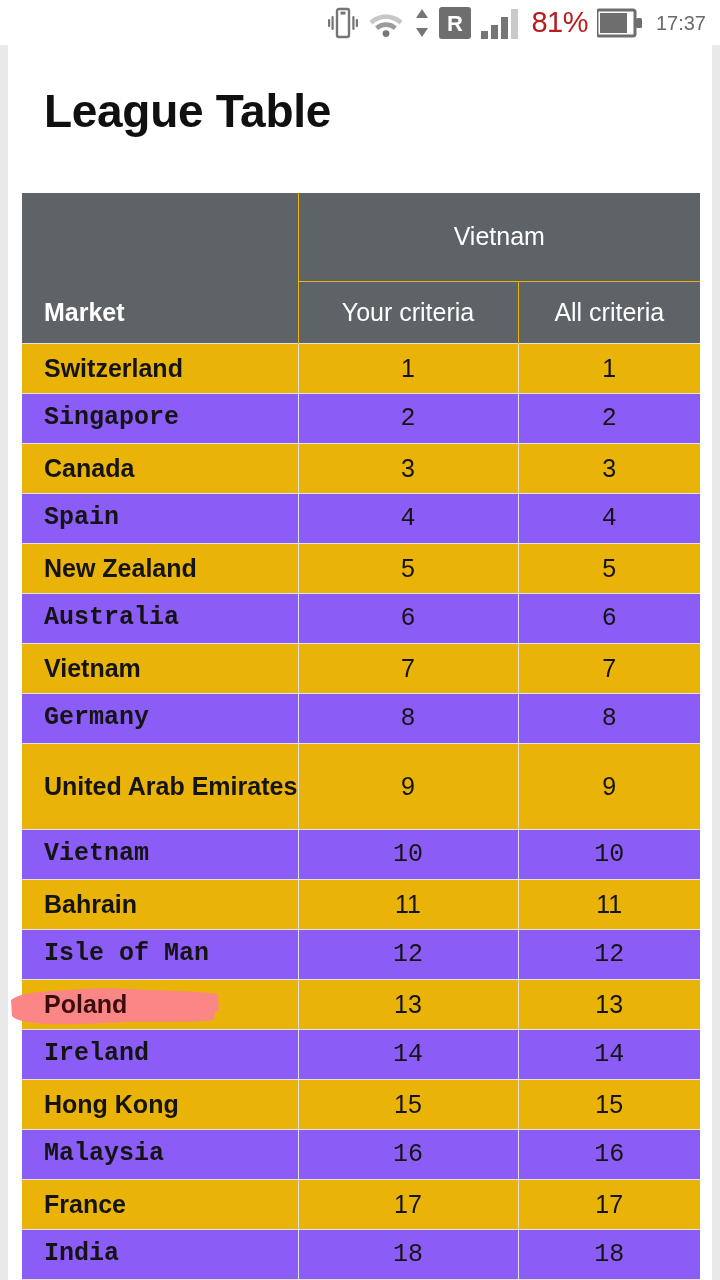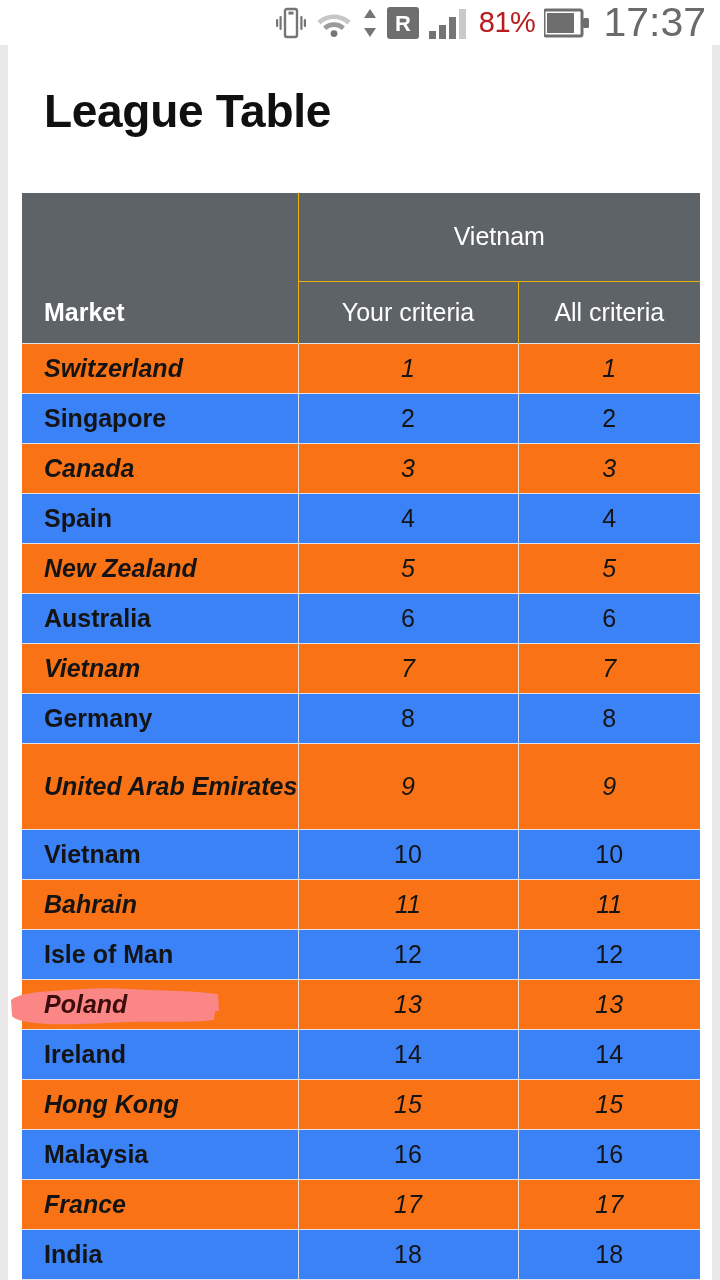--- a/index.html
+++ b/index.html
@@ -27,21 +27,21 @@
   .sb-icon { display: flex; align-items: center; justify-content: center; }
   .sb-text {
     color: #b91c1c;
     font-size: 29px;
     font-weight: 400;
     letter-spacing: -0.5px;
     line-height: 1;
   }
   .sb-time {
     color: #6a6a6a;
-    font-size: 41px;
+    font-size: 20px;
     font-weight: 400;
     letter-spacing: 0px;
     line-height: 1;
     margin-left: 4px;
   }
   .sb-battery-wrap { display:flex; align-items:center; }
 
   
   .page {
     position: relative;
@@ -130,22 +130,22 @@
     font-weight: 700;
     text-align: left;
     padding-left: 22px;
     position: relative;
     line-height: 1.28;
   }
   tbody td.rank {
     text-align: center;
     font-weight: 400;
   }
-  tbody tr.odd td { background: #f97316; font-style: italic; }
-  tbody tr.even td { background: #3b82f6; }
+  tbody tr.odd td { background: #eab308; }
+  tbody tr.even td { background: #8b5cf6; font-family: Liberation Mono, monospace; }
 
   tbody tr.tall td { height: 86px; }
 
   tbody td.rank-your { border-left: 1px solid #e2e2e2; border-right: 1px solid #e2e2e2; }
 
   
   .hl-text {
     position: relative;
     z-index: 2;
     color: #3d0c0c;

